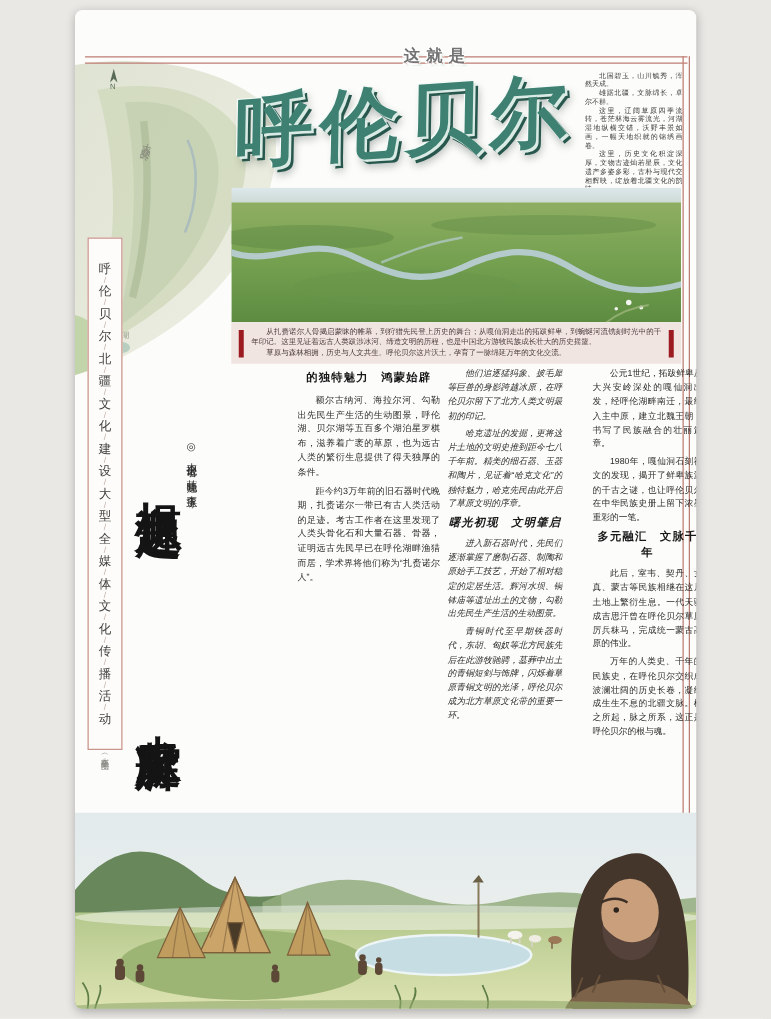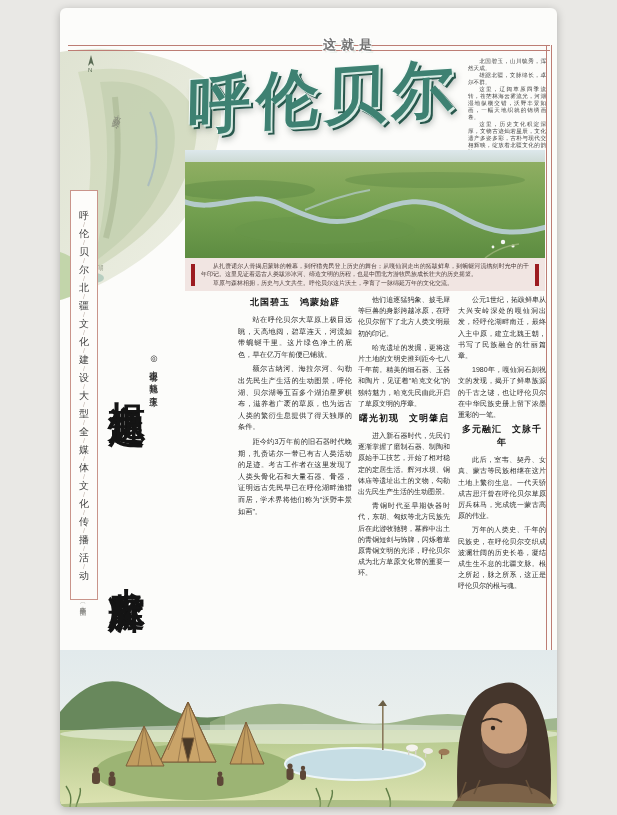--- a/index.html
+++ b/index.html
@@ -57,22 +57,22 @@
   .headline{position:absolute;left:38px;width:48px;text-align:center;
     font-weight:900;color:#141414;font-size:37px;line-height:40px;
     writing-mode:vertical-rl;letter-spacing:3px;font-family:"Liberation Sans",sans-serif;}
   .hl1{top:284px;height:172px;}
   .hl2{top:470px;height:172px;}
   .byline{position:absolute;left:88px;top:345px;height:130px;
     writing-mode:vertical-rl;font-size:8.5px;color:#2d2d2d;letter-spacing:1px;}
   
   .col{position:absolute;top:286px;height:356px;overflow:hidden;}
   .colA{left:178px;width:114px;}
-  .colB{left:298px;width:92px;}
-  .colC{left:398px;width:88px;}
+  .colB{left:298px;width:92px;font-style:italic;}
+  .colC{left:414px;width:88px;}
   .col h3{margin:2px 0 5px 0;font-size:9px;color:#181818;text-align:center;
     font-weight:bold;letter-spacing:1px;}
   .col p{margin:0 0 3px 0;font-size:7.2px;line-height:11.6px;color:#2c2c2c;
     text-indent:2em;text-align:justify;}
   .colB p,.colC p{font-size:7px;line-height:11.2px;}
   
   .illustration{position:absolute;left:0;top:642px;width:497px;height:157px;}
   .illu-caption{position:absolute;left:18px;top:592px;writing-mode:vertical-rl;
     font-size:6.5px;color:#8a8a86;letter-spacing:1px;}
 </style>
@@ -196,24 +196,23 @@
       <span class="ch">活</span>
       <span class="sl">/</span>
       <span class="ch">动</span>
     </div>
 
   <div class="headline hl1">根之源起</div>
   <div class="headline hl2">史脉凝辉</div>
   <div class="byline">◎本报记者　韩晓旭　李玉琢</div>
 
   <div class="col colA">
-      <h3>北国碧玉　鸿蒙始辟</h3>
-      <p>站在呼伦贝尔大草原上极目远眺，天高地阔，碧草连天，河流如带蜿蜒千里。这片绿色净土的底色，早在亿万年前便已铺就。</p>
+      <h3>的独特魅力　鸿蒙始辟</h3>
       <p>额尔古纳河、海拉尔河、勾勒出先民生产生活的生动图景，呼伦湖、贝尔湖等五百多个湖泊星罗棋布，滋养着广袤的草原，也为远古人类的繁衍生息提供了得天独厚的条件。</p>
-      <p>距今约3万年前的旧石器时代晚期，扎赉诺尔一带已有古人类活动的足迹。考古工作者在这里发现了人类头骨化石和大量石器、骨器，证明远古先民早已在呼伦湖畔渔猎而居，学术界将他们称为“沃野丰景如画”。</p>
+      <p>距今约3万年前的旧石器时代晚期，扎赉诺尔一带已有古人类活动的足迹。考古工作者在这里发现了人类头骨化石和大量石器、骨器，证明远古先民早已在呼伦湖畔渔猎而居，学术界将他们称为“扎赉诺尔人”。</p>
     </div>
   <div class="col colB">
       <p>他们追逐猛犸象、披毛犀等巨兽的身影跨越冰原，在呼伦贝尔留下了北方人类文明最初的印记。</p>
       <p>哈克遗址的发掘，更将这片土地的文明史推到距今七八千年前。精美的细石器、玉器和陶片，见证着“哈克文化”的独特魅力，哈克先民由此开启了草原文明的序章。</p>
       <h3>曙光初现　文明肇启</h3>
       <p>进入新石器时代，先民们逐渐掌握了磨制石器、制陶和原始手工技艺，开始了相对稳定的定居生活。辉河水坝、铜钵庙等遗址出土的文物，勾勒出先民生产生活的生动图景。</p>
       <p>青铜时代至早期铁器时代，东胡、匈奴等北方民族先后在此游牧驰骋，墓葬中出土的青铜短剑与饰牌，闪烁着草原青铜文明的光泽，呼伦贝尔成为北方草原文化带的重要一环。</p>
     </div>
   <div class="col colC">
       <p>公元1世纪，拓跋鲜卑从大兴安岭深处的嘎仙洞出发，经呼伦湖畔南迁，最终入主中原，建立北魏王朝，书写了民族融合的壮丽篇章。</p>

